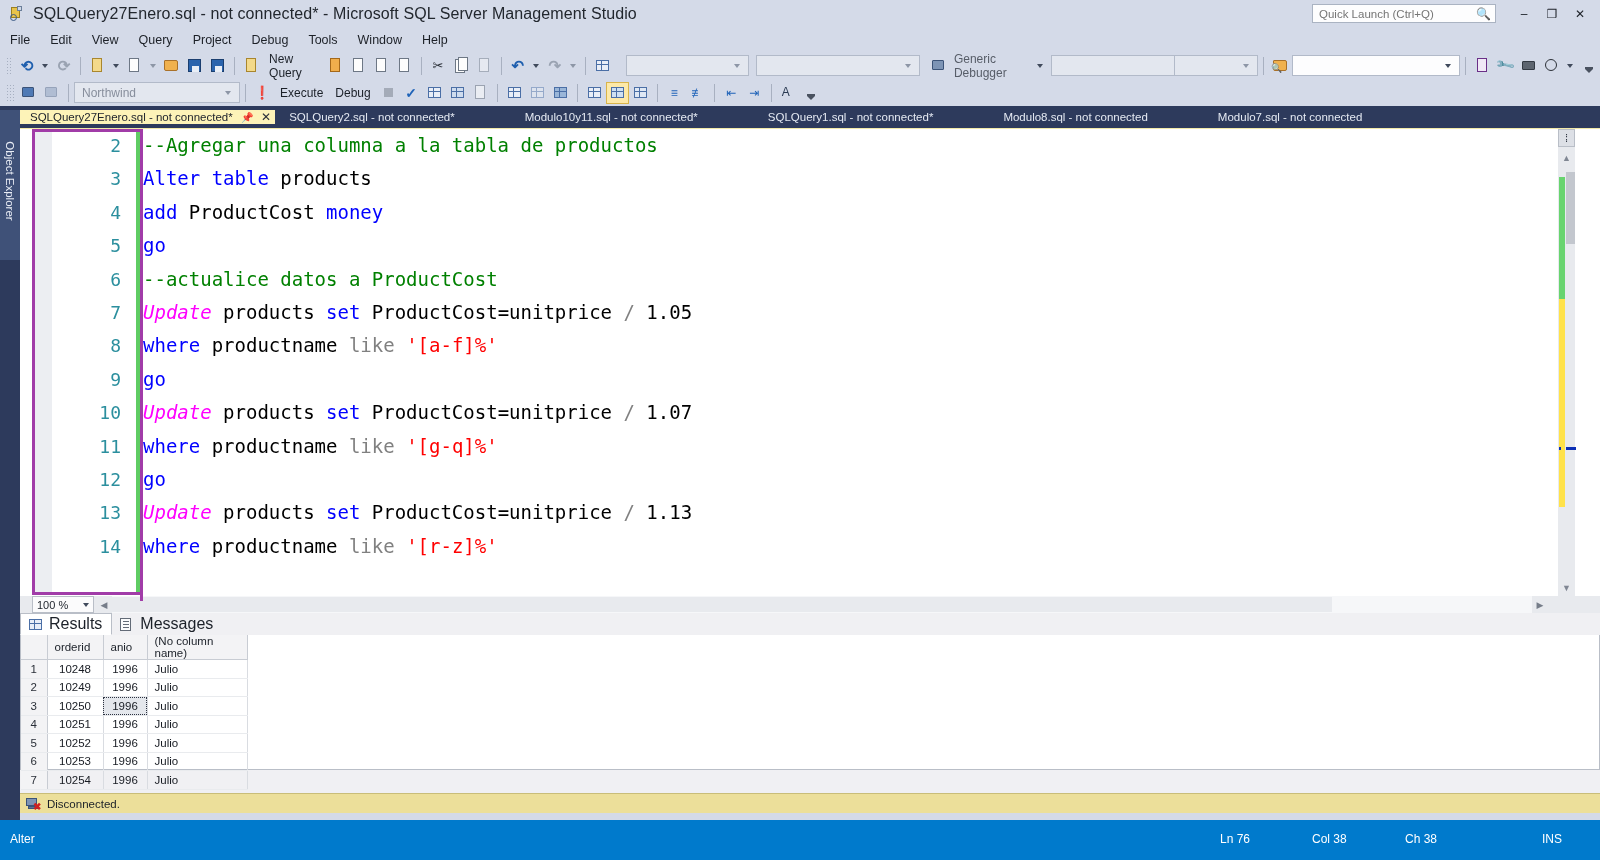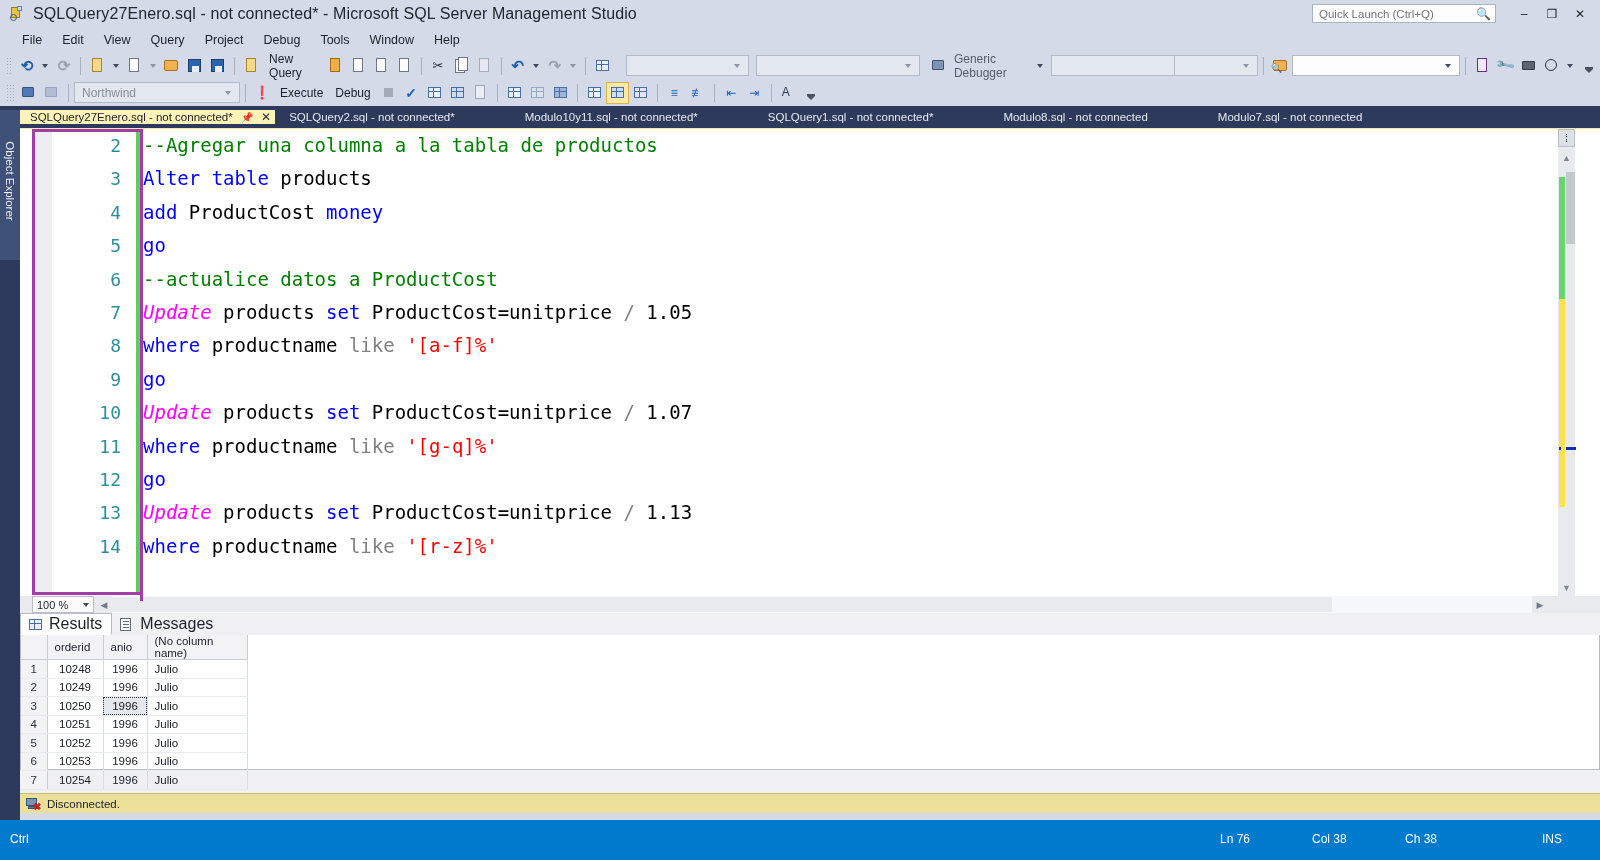--- a/index.html
+++ b/index.html
@@ -37,21 +37,21 @@
     font-family:"Liberation Sans", sans-serif; font-size:11.5px; color:#6d7380;
   }
   .ql-icon { margin-left:auto; color:#27519e; font-size:12px; line-height:1; }
   .wbtn { width:28px; height:24px; display:flex; align-items:center; justify-content:center;
     color:#1b1f26; font-size:12px; }
   .wbtn.close { margin-right:6px; }
 
   
   .menubar {
     position:absolute; left:0; top:27px; width:1600px; height:25px;
-    background:#d4dae8; display:flex; align-items:center; padding-left:12px;
+    background:#d4dae8; display:flex; align-items:center; 
   }
   .menubar .mi { font-size:12.5px; color:#1c2027; padding:2px 10px; }
 
   
   .toolbars {
     position:absolute; left:0; top:52px; width:1600px; height:54px;
     background:#d4dae8;
   }
   .trow { height:27px; display:flex; align-items:center; padding-left:5px; }
   .grip { width:8px; height:18px; margin:0 3px 0 1px;
@@ -677,20 +677,20 @@
   <div class="discbar">
     <span class="disc-ic">
       <span class="m"></span>
         <span class="b"></span>
         <span class="x">✖</span>
     </span>
     <span class="lbl">Disconnected.</span>
   </div>
 
   <div class="statusbar">
-    <span class="ready">Ctrl</span>
+    <span class="ready">Alter</span>
     <span class="s s-ln">Ln 76</span>
     <span class="s s-col">Col 38</span>
     <span class="s s-ch">Ch 38</span>
     <span class="s s-ins">INS</span>
   </div>
 
 </div>
 
 </body></html>

